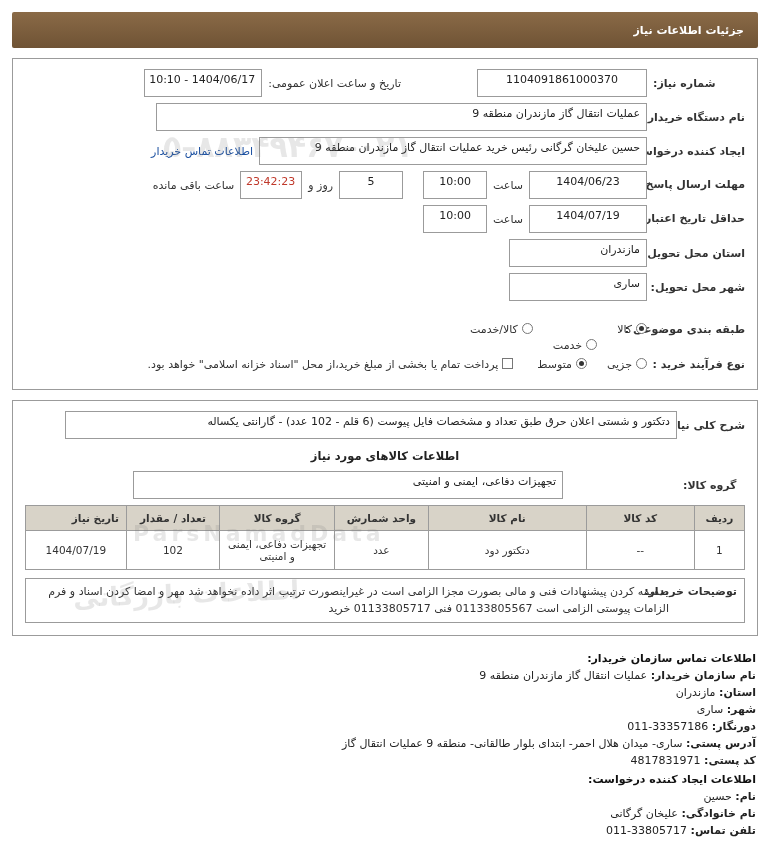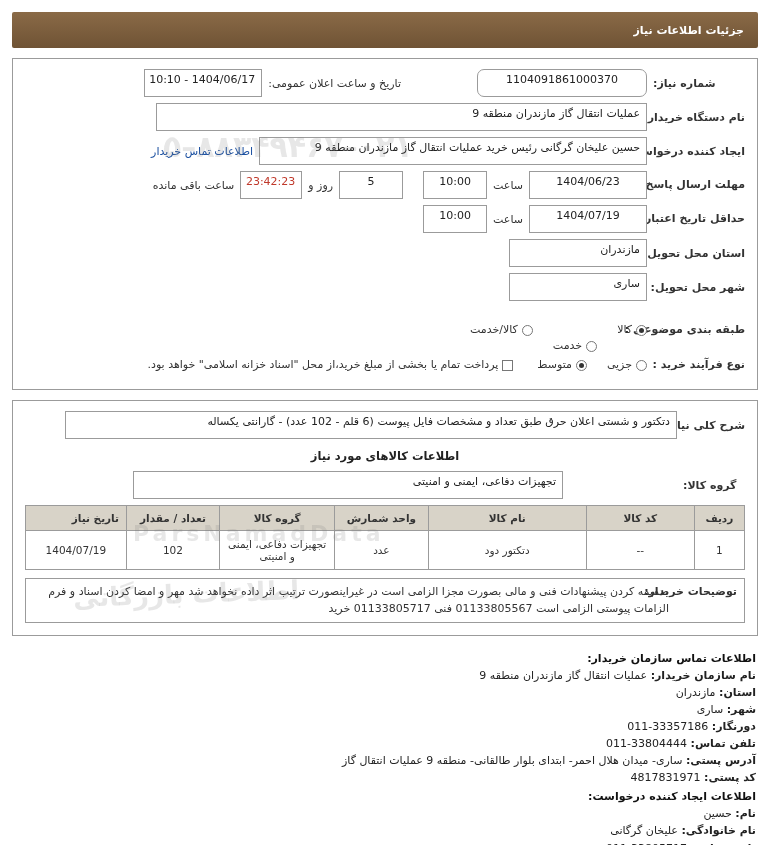--- a/index.html
+++ b/index.html
@@ -114,21 +114,21 @@
   .link {
     color: #1a4fa0;
     font-size: 11px;
     text-decoration: none;
     white-space: nowrap;
   }
 
   
   .radio-line {
     display: flex;
-    align-items: flex-end;
+    align-items: flex-start;
     gap: 4px;
     font-size: 11px;
     white-space: nowrap;
   }
   .radio {
     display: inline-block;
     width: 11px; height: 11px;
     border: 1px solid #777;
     border-radius: 50%;
     background: #fff;
@@ -222,21 +222,21 @@
   <div class="header-bar">
     <div class="header-title">جزئیات اطلاعات نیاز</div>
   </div>
 
   <div class="panel">
 
     <div class="watermark wm1">۰۲۱–۸۸۳۴۹۴۶۷–۵</div>
 
     <div class="frow">
       <div class="flabel w-lbl-1">شماره نیاز:</div>
-      <div class="fbox" style="width:170px;border-radius:7px;">1104091861000370</div>
+      <div class="fbox" style="width:170px;">1104091861000370</div>
       <div class="small-lbl" style="margin-right:70px;">تاریخ و ساعت اعلان عمومی:</div>
       <div class="fbox" style="width:118px;">1404/06/17 - 10:10</div>
     </div>
 
     <div class="frow">
       <div class="flabel w-lbl-1">نام دستگاه خریدار:</div>
       <div class="fbox right" style="width:491px;">عملیات انتقال گاز مازندران منطقه 9</div>
     </div>
 
     <div class="frow">
@@ -368,24 +368,20 @@
     </div>
     <div>
       <span class="k">شهر:</span>
       <span>ساری</span>
     </div>
     <div>
       <span class="k">دورنگار:</span>
       <span>33357186-011</span>
     </div>
     <div>
-      <span class="k">تلفن تماس:</span>
-      <span>33804444-011</span>
-    </div>
-    <div>
       <span class="k">آدرس پستی:</span>
       <span>ساری- میدان هلال احمر- ابتدای بلوار طالقانی- منطقه 9 عملیات انتقال گاز</span>
     </div>
     <div>
       <span class="k">کد پستی:</span>
       <span>4817831971</span>
     </div>
     <div class="head" style="margin-top:2px;">اطلاعات ایجاد کننده درخواست:</div>
     <div>
       <span class="k">نام:</span>

